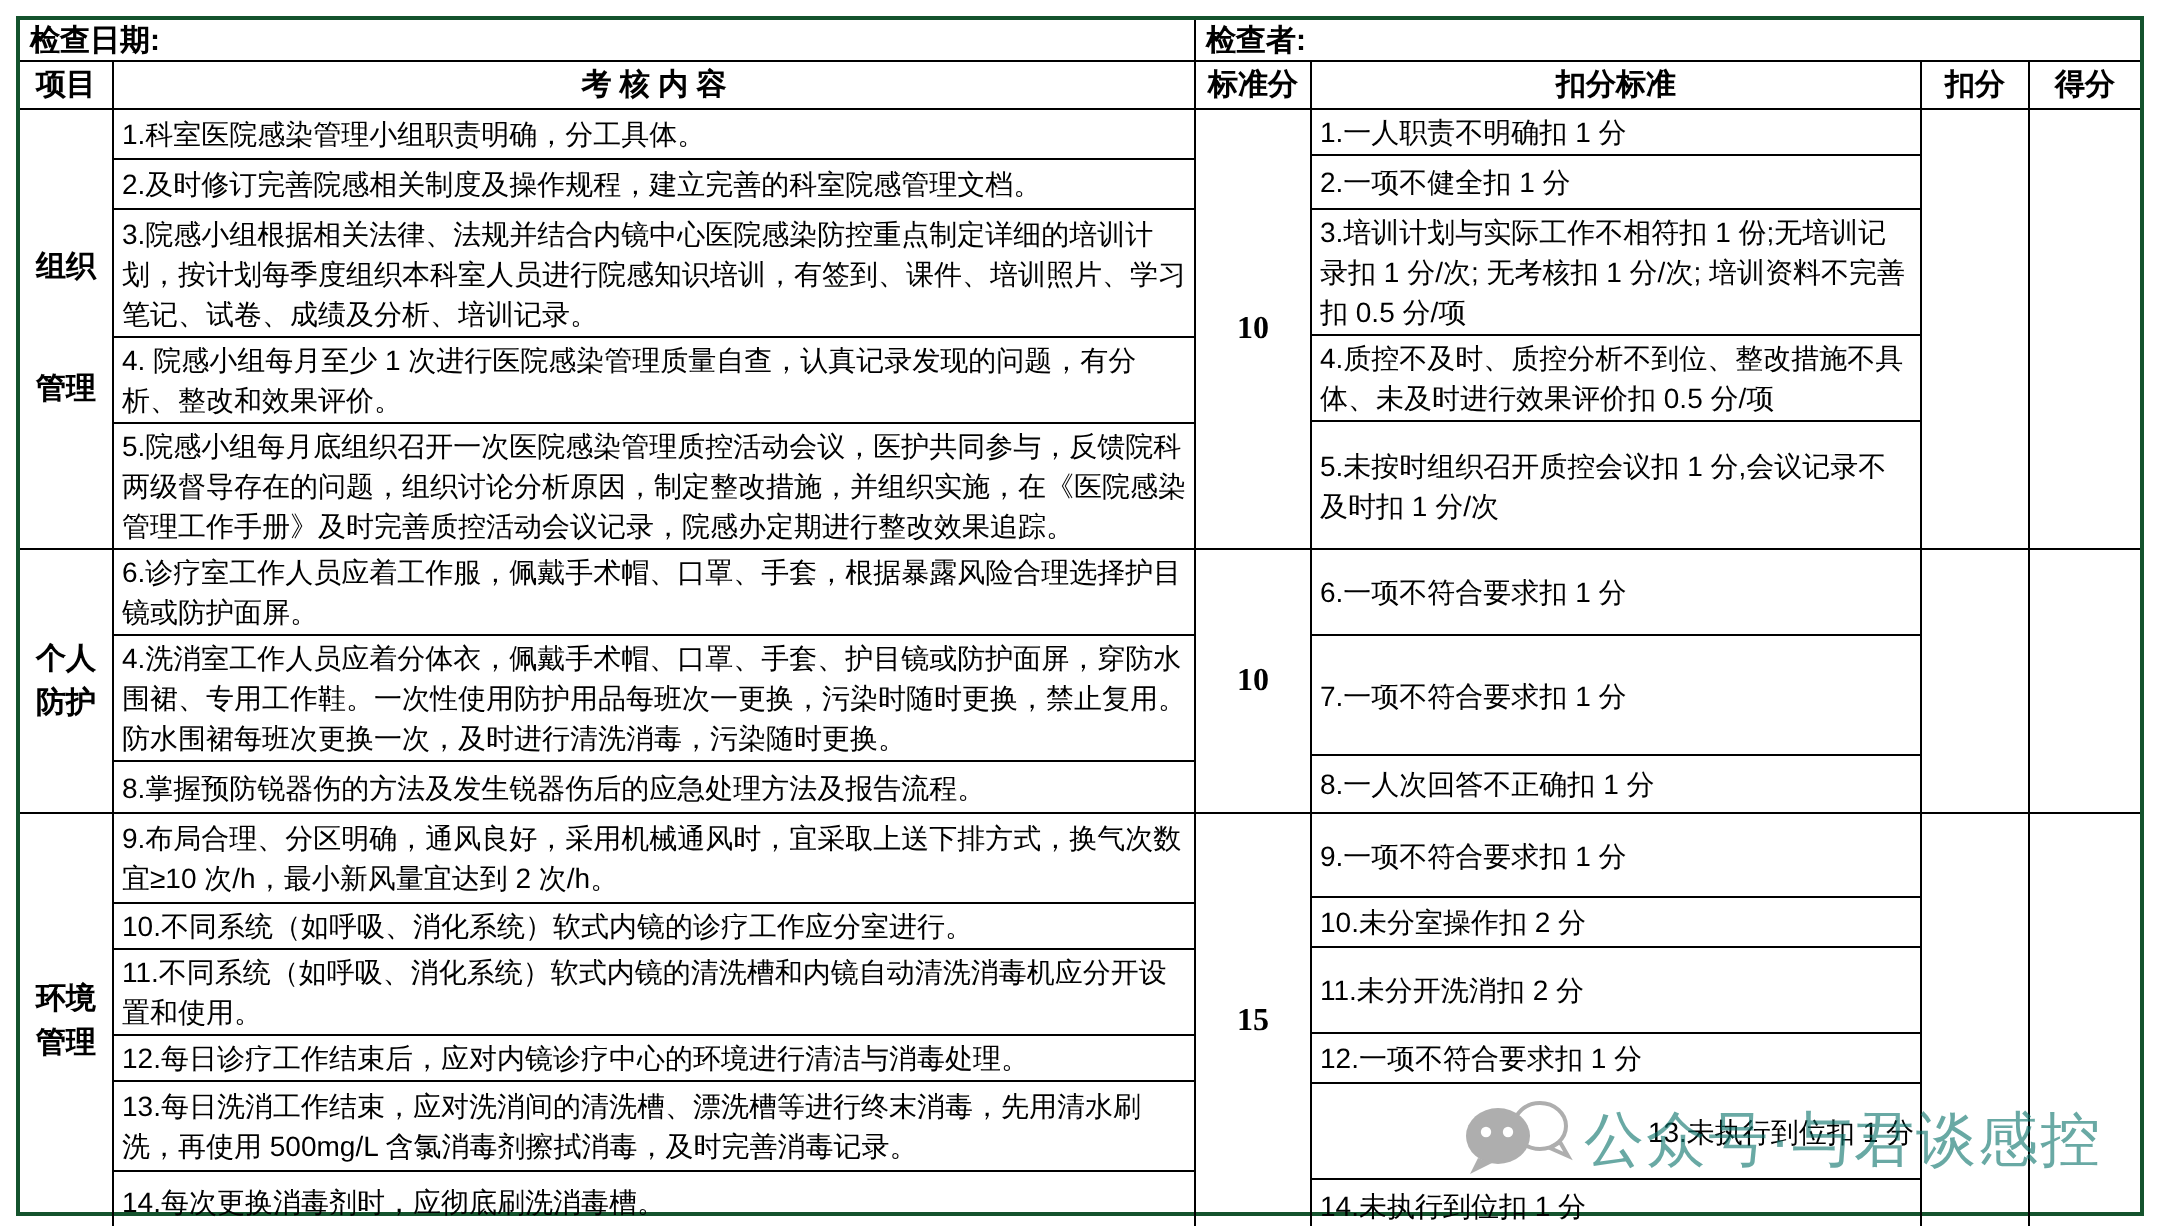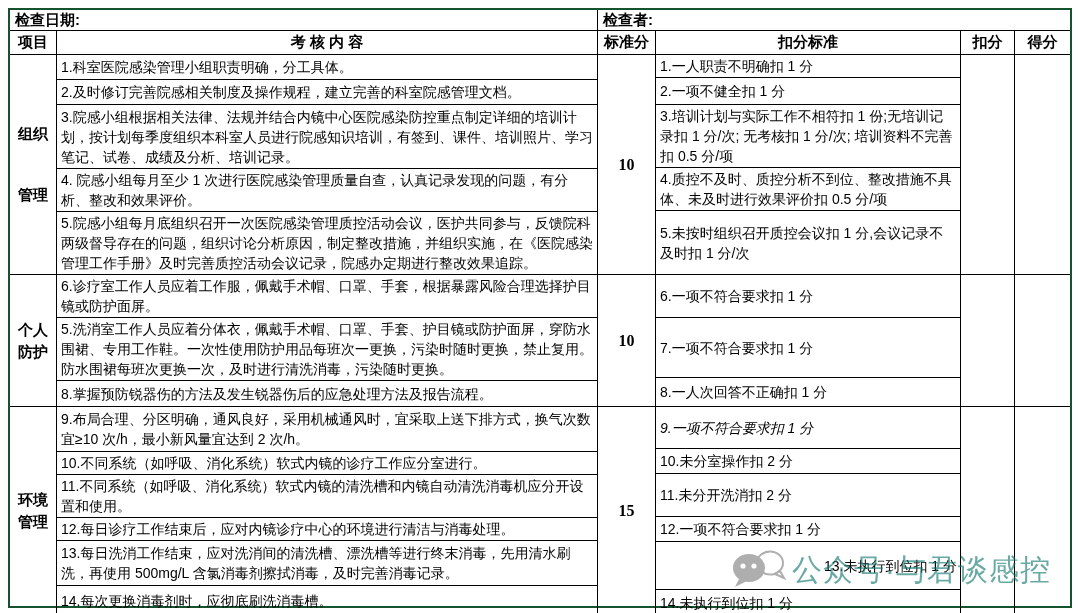--- a/index.html
+++ b/index.html
@@ -117,21 +117,21 @@
       <div class="grid-row section-row sec-border">
         <div class="cell project-cell">
           <div>个人</div>
           <div>防护</div>
         </div>
         <div class="cell stack">
           <div class="text-row row-border" style="min-height: 43px;">
             <span>6.诊疗室工作人员应着工作服，佩戴手术帽、口罩、手套，根据暴露风险合理选择护目镜或防护面屏。</span>
           </div>
           <div class="text-row row-border" style="min-height: 60px;">
-            <span>5.洗消室工作人员应着分体衣，佩戴手术帽、口罩、手套、护目镜或防护面屏，穿防水围裙、专用工作鞋。一次性使用防护用品每班次一更换，污染时随时更换，禁止复用。防水围裙每班次更换一次，及时进行清洗消毒，污染随时更换。</span>
+            <span>4.洗消室工作人员应着分体衣，佩戴手术帽、口罩、手套、护目镜或防护面屏，穿防水围裙、专用工作鞋。一次性使用防护用品每班次一更换，污染时随时更换，禁止复用。防水围裙每班次更换一次，及时进行清洗消毒，污染随时更换。</span>
           </div>
           <div class="text-row fill" style="min-height: 25px;">
             <span>8.掌握预防锐器伤的方法及发生锐器伤后的应急处理方法及报告流程。</span>
           </div>
         </div>
         <div class="cell score-cell">10</div>
         <div class="cell stack">
           <div class="text-row row-border" style="min-height: 43px;">
             <span>6.一项不符合要求扣 1 分</span>
           </div>
@@ -165,21 +165,21 @@
           </div>
           <div class="text-row row-border" style="min-height: 45px;">
             <span>13.每日洗消工作结束，应对洗消间的清洗槽、漂洗槽等进行终末消毒，先用清水刷洗，再使用 500mg/L 含氯消毒剂擦拭消毒，及时完善消毒记录。</span>
           </div>
           <div class="text-row fill" style="min-height: 28px;">
             <span>14.每次更换消毒剂时，应彻底刷洗消毒槽。</span>
           </div>
         </div>
         <div class="cell score-cell">15</div>
         <div class="cell stack">
-          <div class="text-row row-border" style="min-height: 42px; font-style: italic;">
+          <div class="text-row row-border" style="min-height: 42px;">
             <span>9.一项不符合要求扣 1 分</span>
           </div>
           <div class="text-row row-border" style="min-height: 25px;">
             <span>10.未分室操作扣 2 分</span>
           </div>
           <div class="text-row row-border" style="min-height: 43px;">
             <span>11.未分开洗消扣 2 分</span>
           </div>
           <div class="text-row row-border" style="min-height: 25px;">
             <span>12.一项不符合要求扣 1 分</span>

